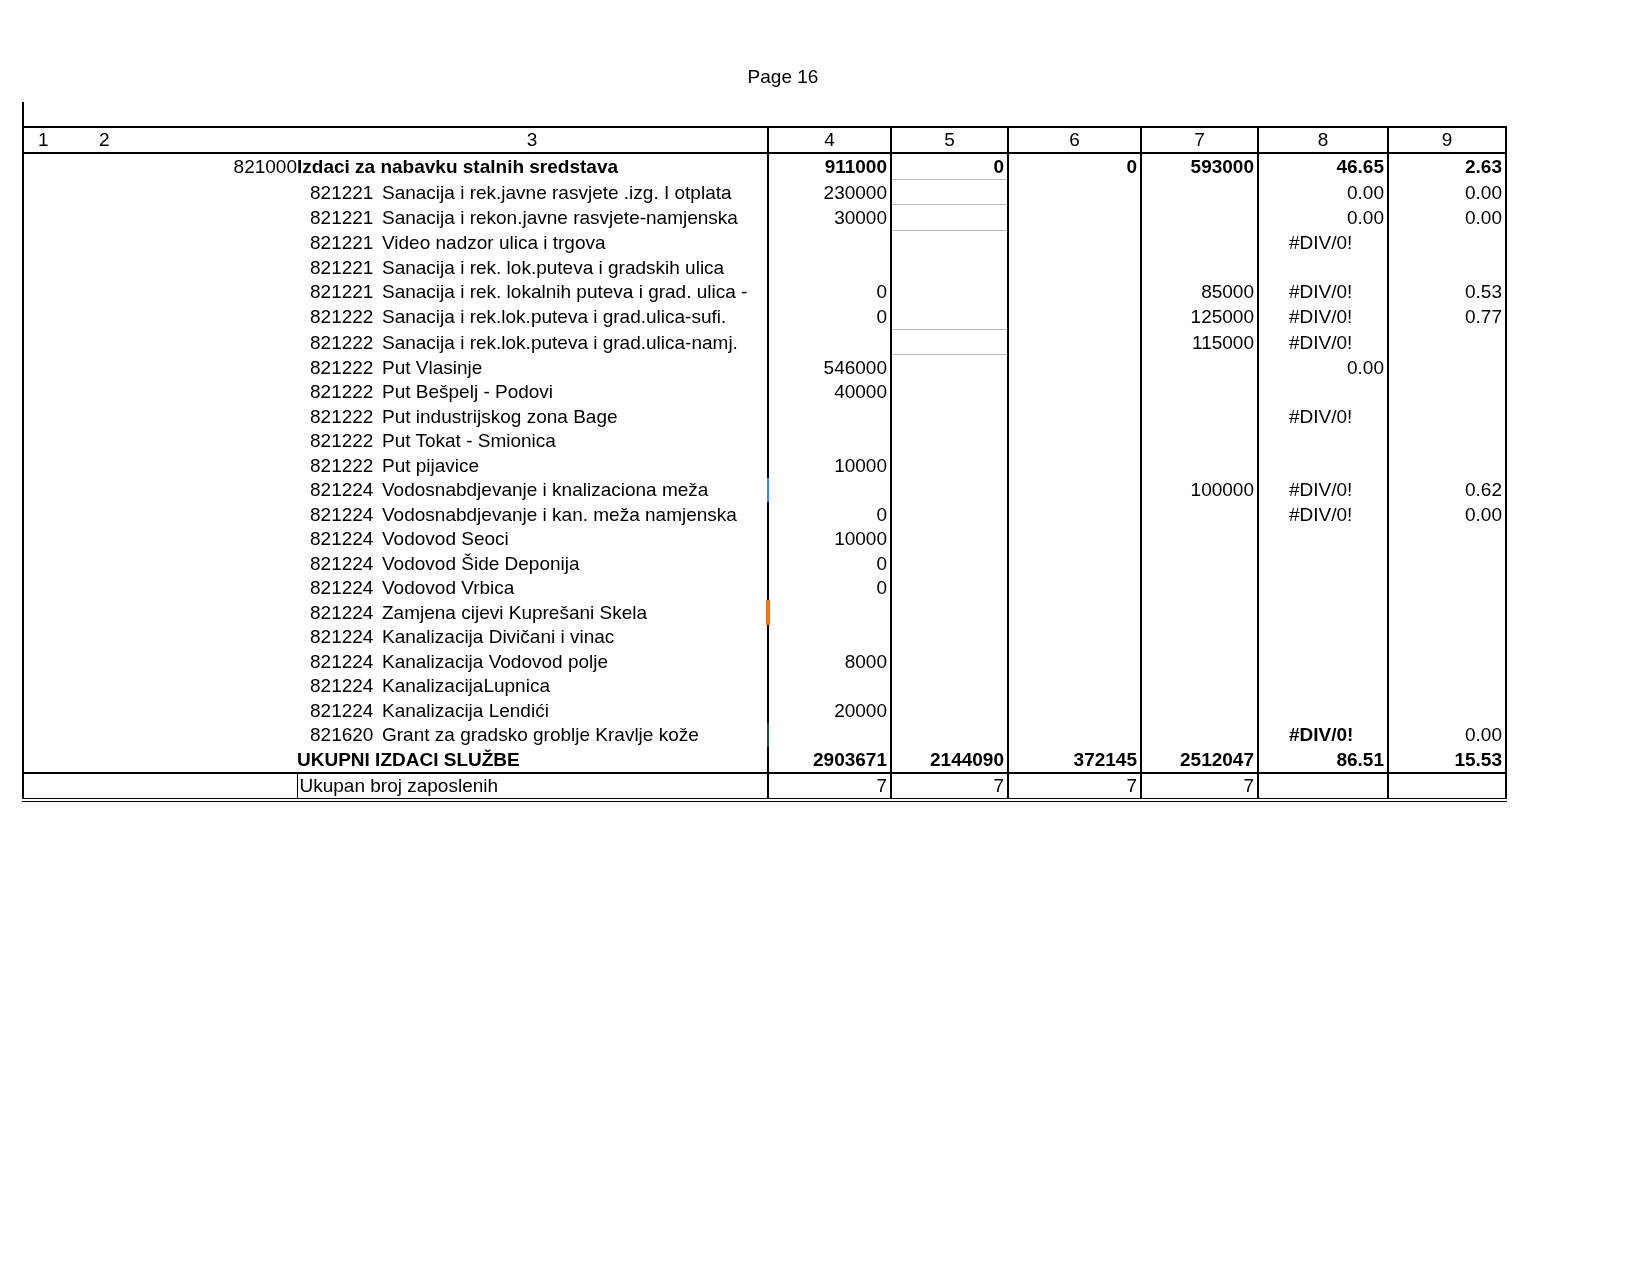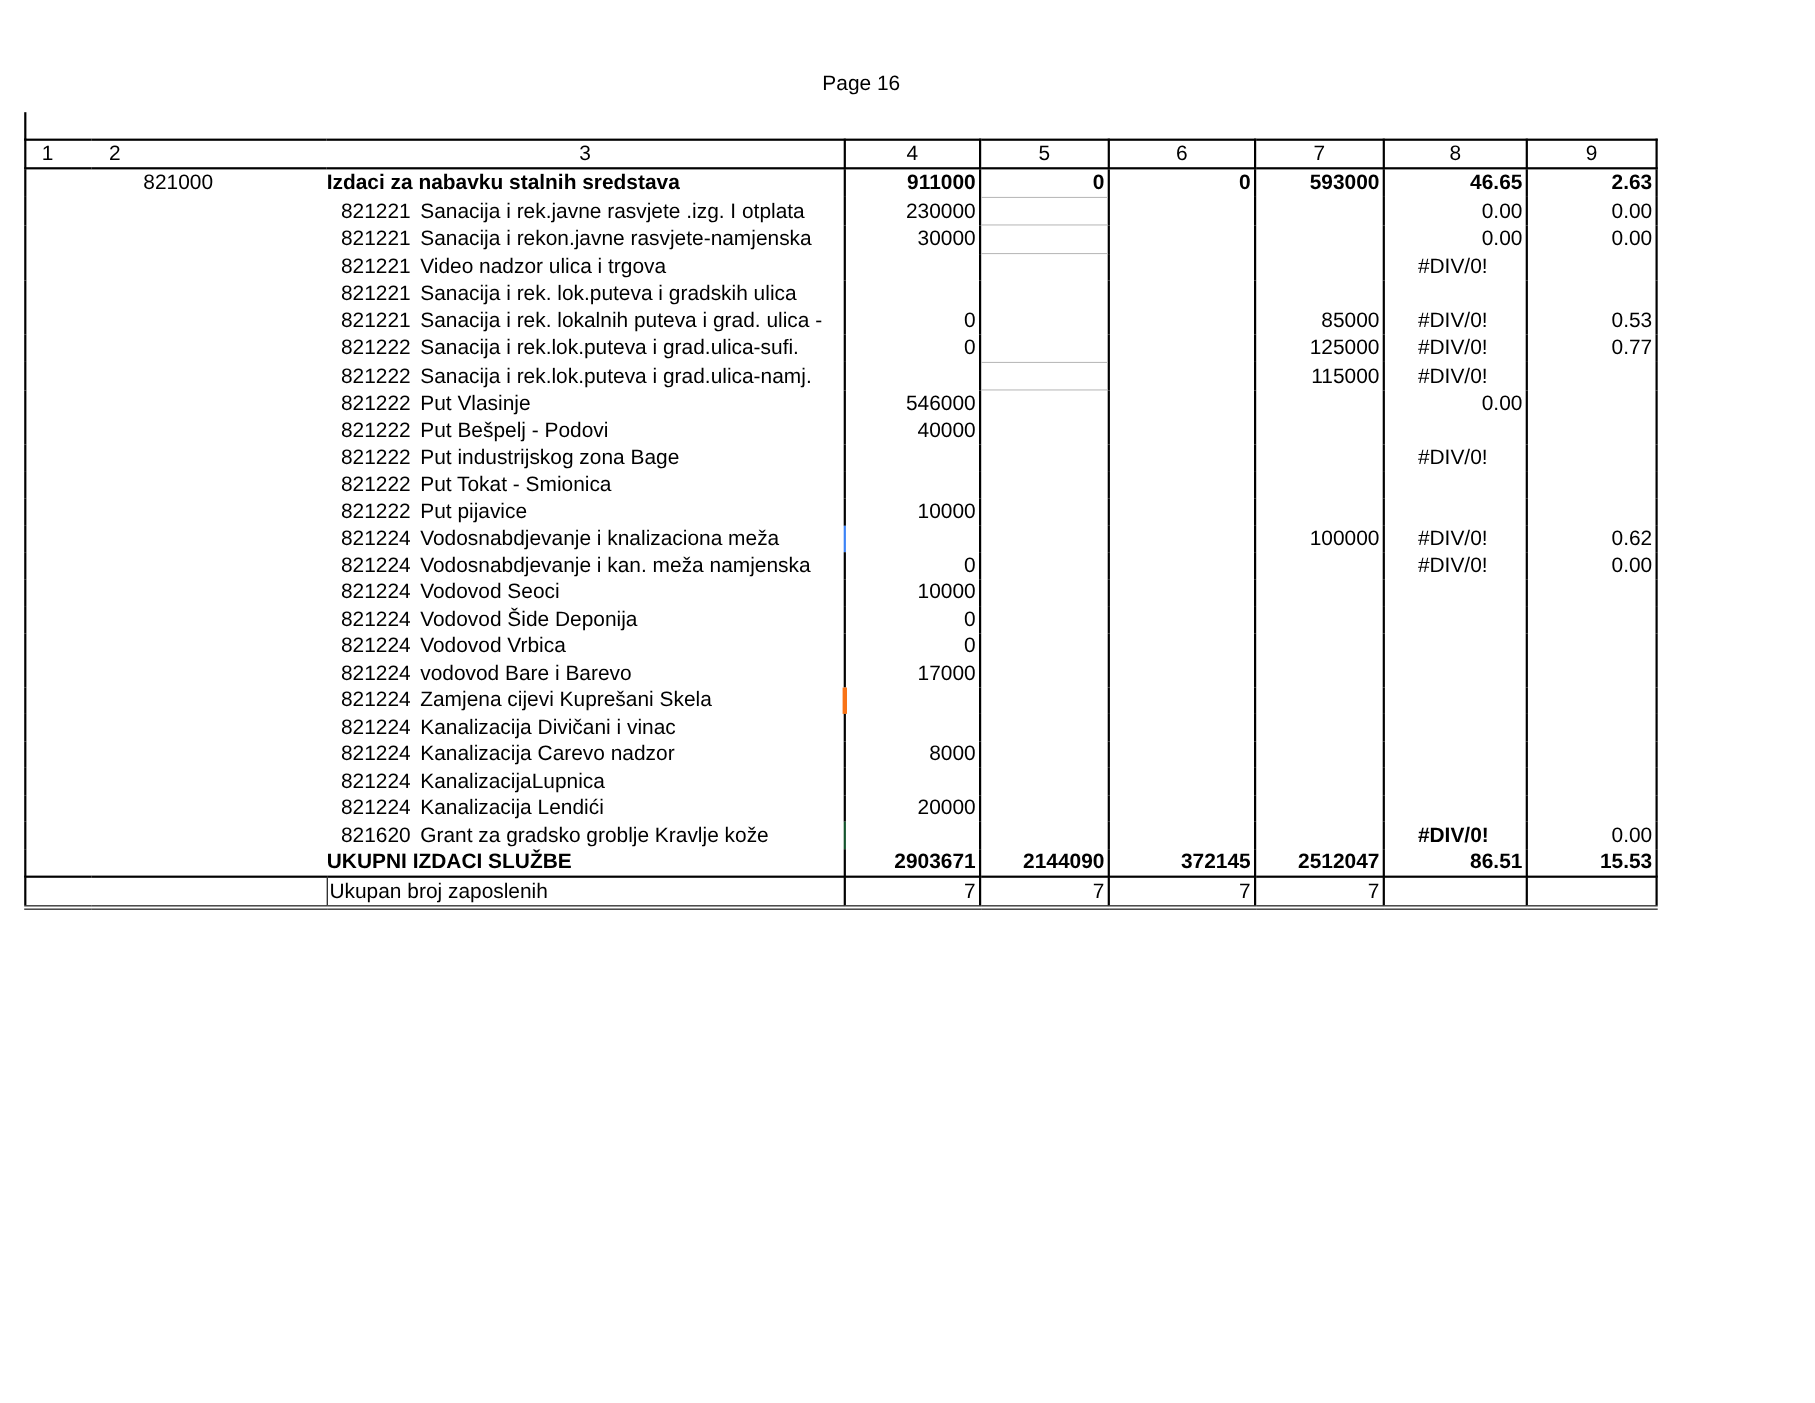--- a/index.html
+++ b/index.html
@@ -52,21 +52,21 @@
         <td style="text-align:left;padding-left:16px">2</td>
         <td class="c1" style="border-right:2px solid #000">3</td>
         <td class="c4">4</td>
         <td class="c5" style="border-right:2px solid #000">5</td>
         <td class="c6">6</td>
         <td class="c7">7</td>
         <td class="c8" style="border-right:2px solid #000">8</td>
         <td class="c9">9</td>
       </tr>
       <tr>
-        <td class="cL" colspan="2" style="text-align:center;padding-right:0">821000</td>
+        <td class="cL" colspan="2" style="text-align:right;padding-right:0">821000</td>
         <td style="border-right:2px solid #000;padding-left:0" class="b">Izdaci za nabavku stalnih sredstava</td>
         <td class="num b c4">911000</td>
         <td class="num b gridline5" style="border-right:2px solid #000">0</td>
         <td class="num b c6">0</td>
         <td class="num b c7">593000</td>
         <td class="num b" style="border-right:2px solid #000">46.65</td>
         <td class="num b c9">2.63</td>
       </tr>
     <tr>
           <td class="cL"></td>
@@ -251,31 +251,20 @@
           <td class="num c4">0</td>
           <td class="num" style="border-right:2px solid #000"></td>
           <td class="num c6"></td>
           <td class="num c7"></td>
           <td class="num" style="border-right:2px solid #000"></td>
           <td class="num c9"></td>
         </tr>
         <tr>
           <td class="cL"></td>
           <td></td>
-          <td style="border-right:2px solid #000;padding-left:13px"><span class="code">821224</span><span>vodovod  Bare i Barevo</span></td>
-          <td class="num c4">17000</td>
-          <td class="num" style="border-right:2px solid #000"></td>
-          <td class="num c6"></td>
-          <td class="num c7"></td>
-          <td class="num" style="border-right:2px solid #000"></td>
-          <td class="num c9"></td>
-        </tr>
-        <tr>
-          <td class="cL"></td>
-          <td></td>
           <td style="border-right:4px solid #f97316;padding-left:13px"><span class="code">821224</span><span>Zamjena cijevi Kuprešani Skela</span></td>
           <td class="num c4"></td>
           <td class="num" style="border-right:2px solid #000"></td>
           <td class="num c6"></td>
           <td class="num c7"></td>
           <td class="num" style="border-right:2px solid #000"></td>
           <td class="num c9"></td>
         </tr>
         <tr>
           <td class="cL"></td>
@@ -284,21 +273,21 @@
           <td class="num c4"></td>
           <td class="num" style="border-right:2px solid #000"></td>
           <td class="num c6"></td>
           <td class="num c7"></td>
           <td class="num" style="border-right:2px solid #000"></td>
           <td class="num c9"></td>
         </tr>
         <tr>
           <td class="cL"></td>
           <td></td>
-          <td style="border-right:2px solid #000;padding-left:13px"><span class="code">821224</span><span>Kanalizacija Carevo nadzor</span></td>
+          <td style="border-right:2px solid #000;padding-left:13px"><span class="code">821224</span><span>Kanalizacija Vodovod polje</span></td>
           <td class="num c4">8000</td>
           <td class="num" style="border-right:2px solid #000"></td>
           <td class="num c6"></td>
           <td class="num c7"></td>
           <td class="num" style="border-right:2px solid #000"></td>
           <td class="num c9"></td>
         </tr>
         <tr>
           <td class="cL"></td>
           <td></td>

